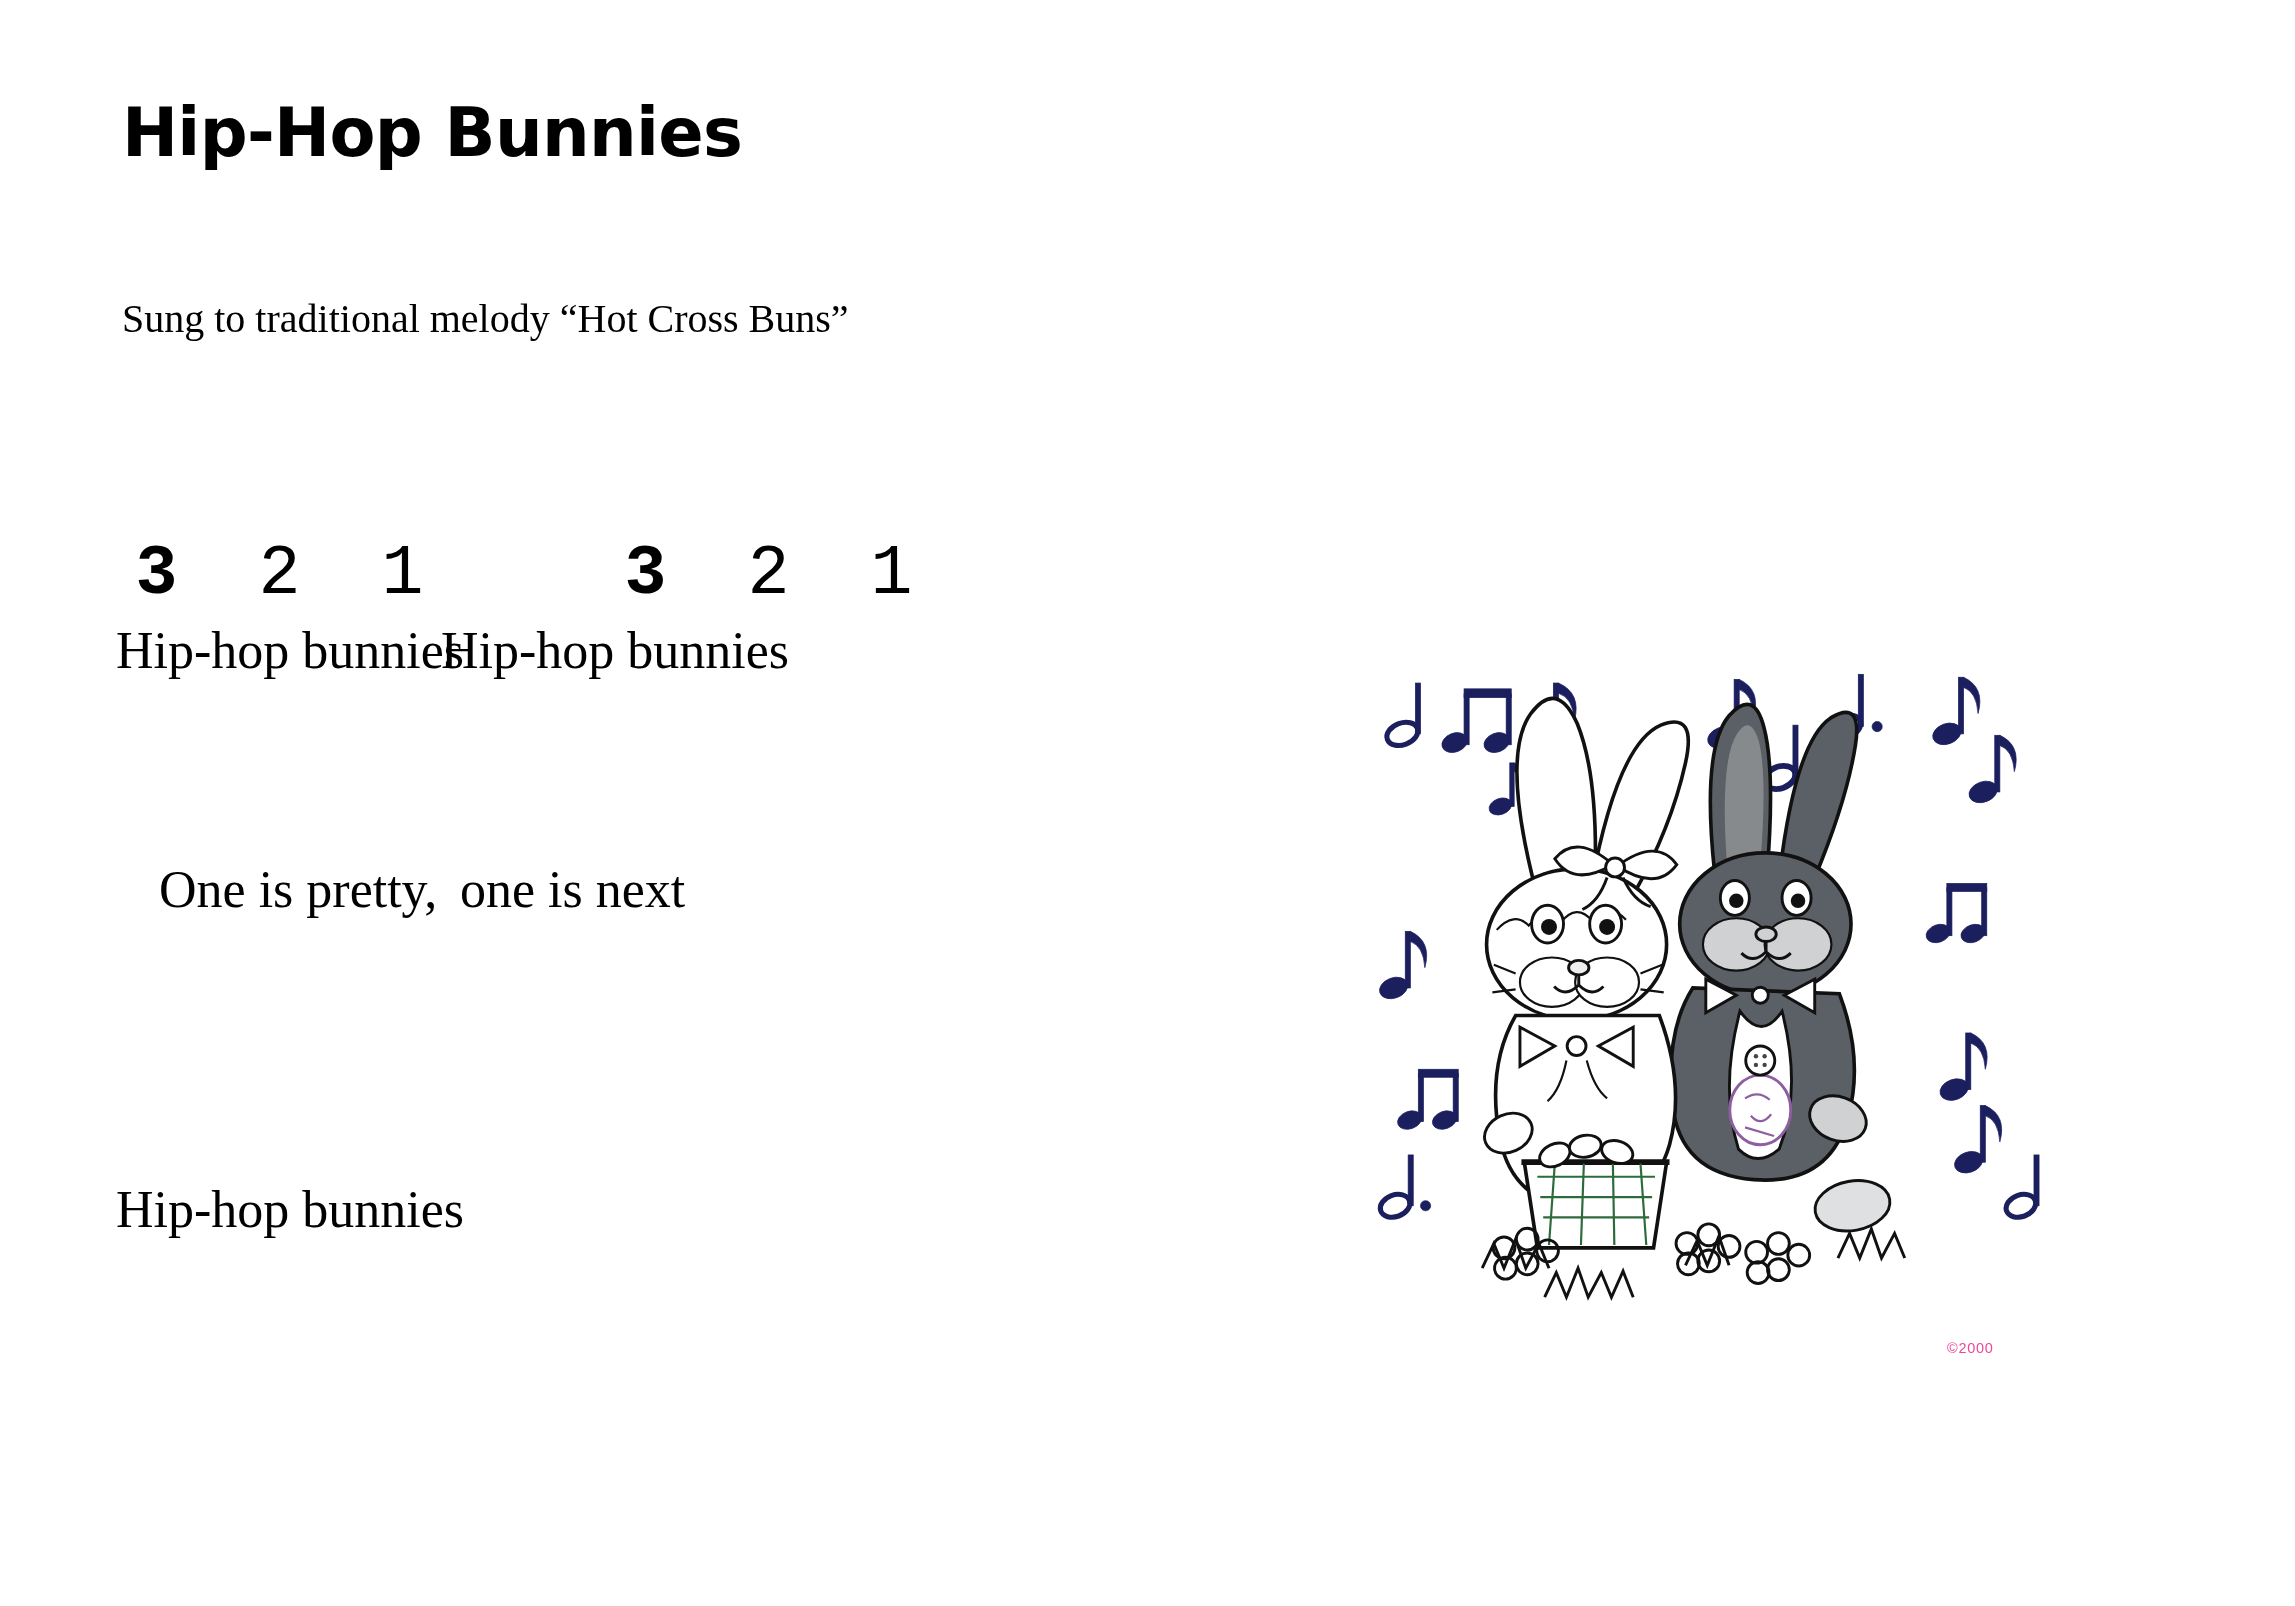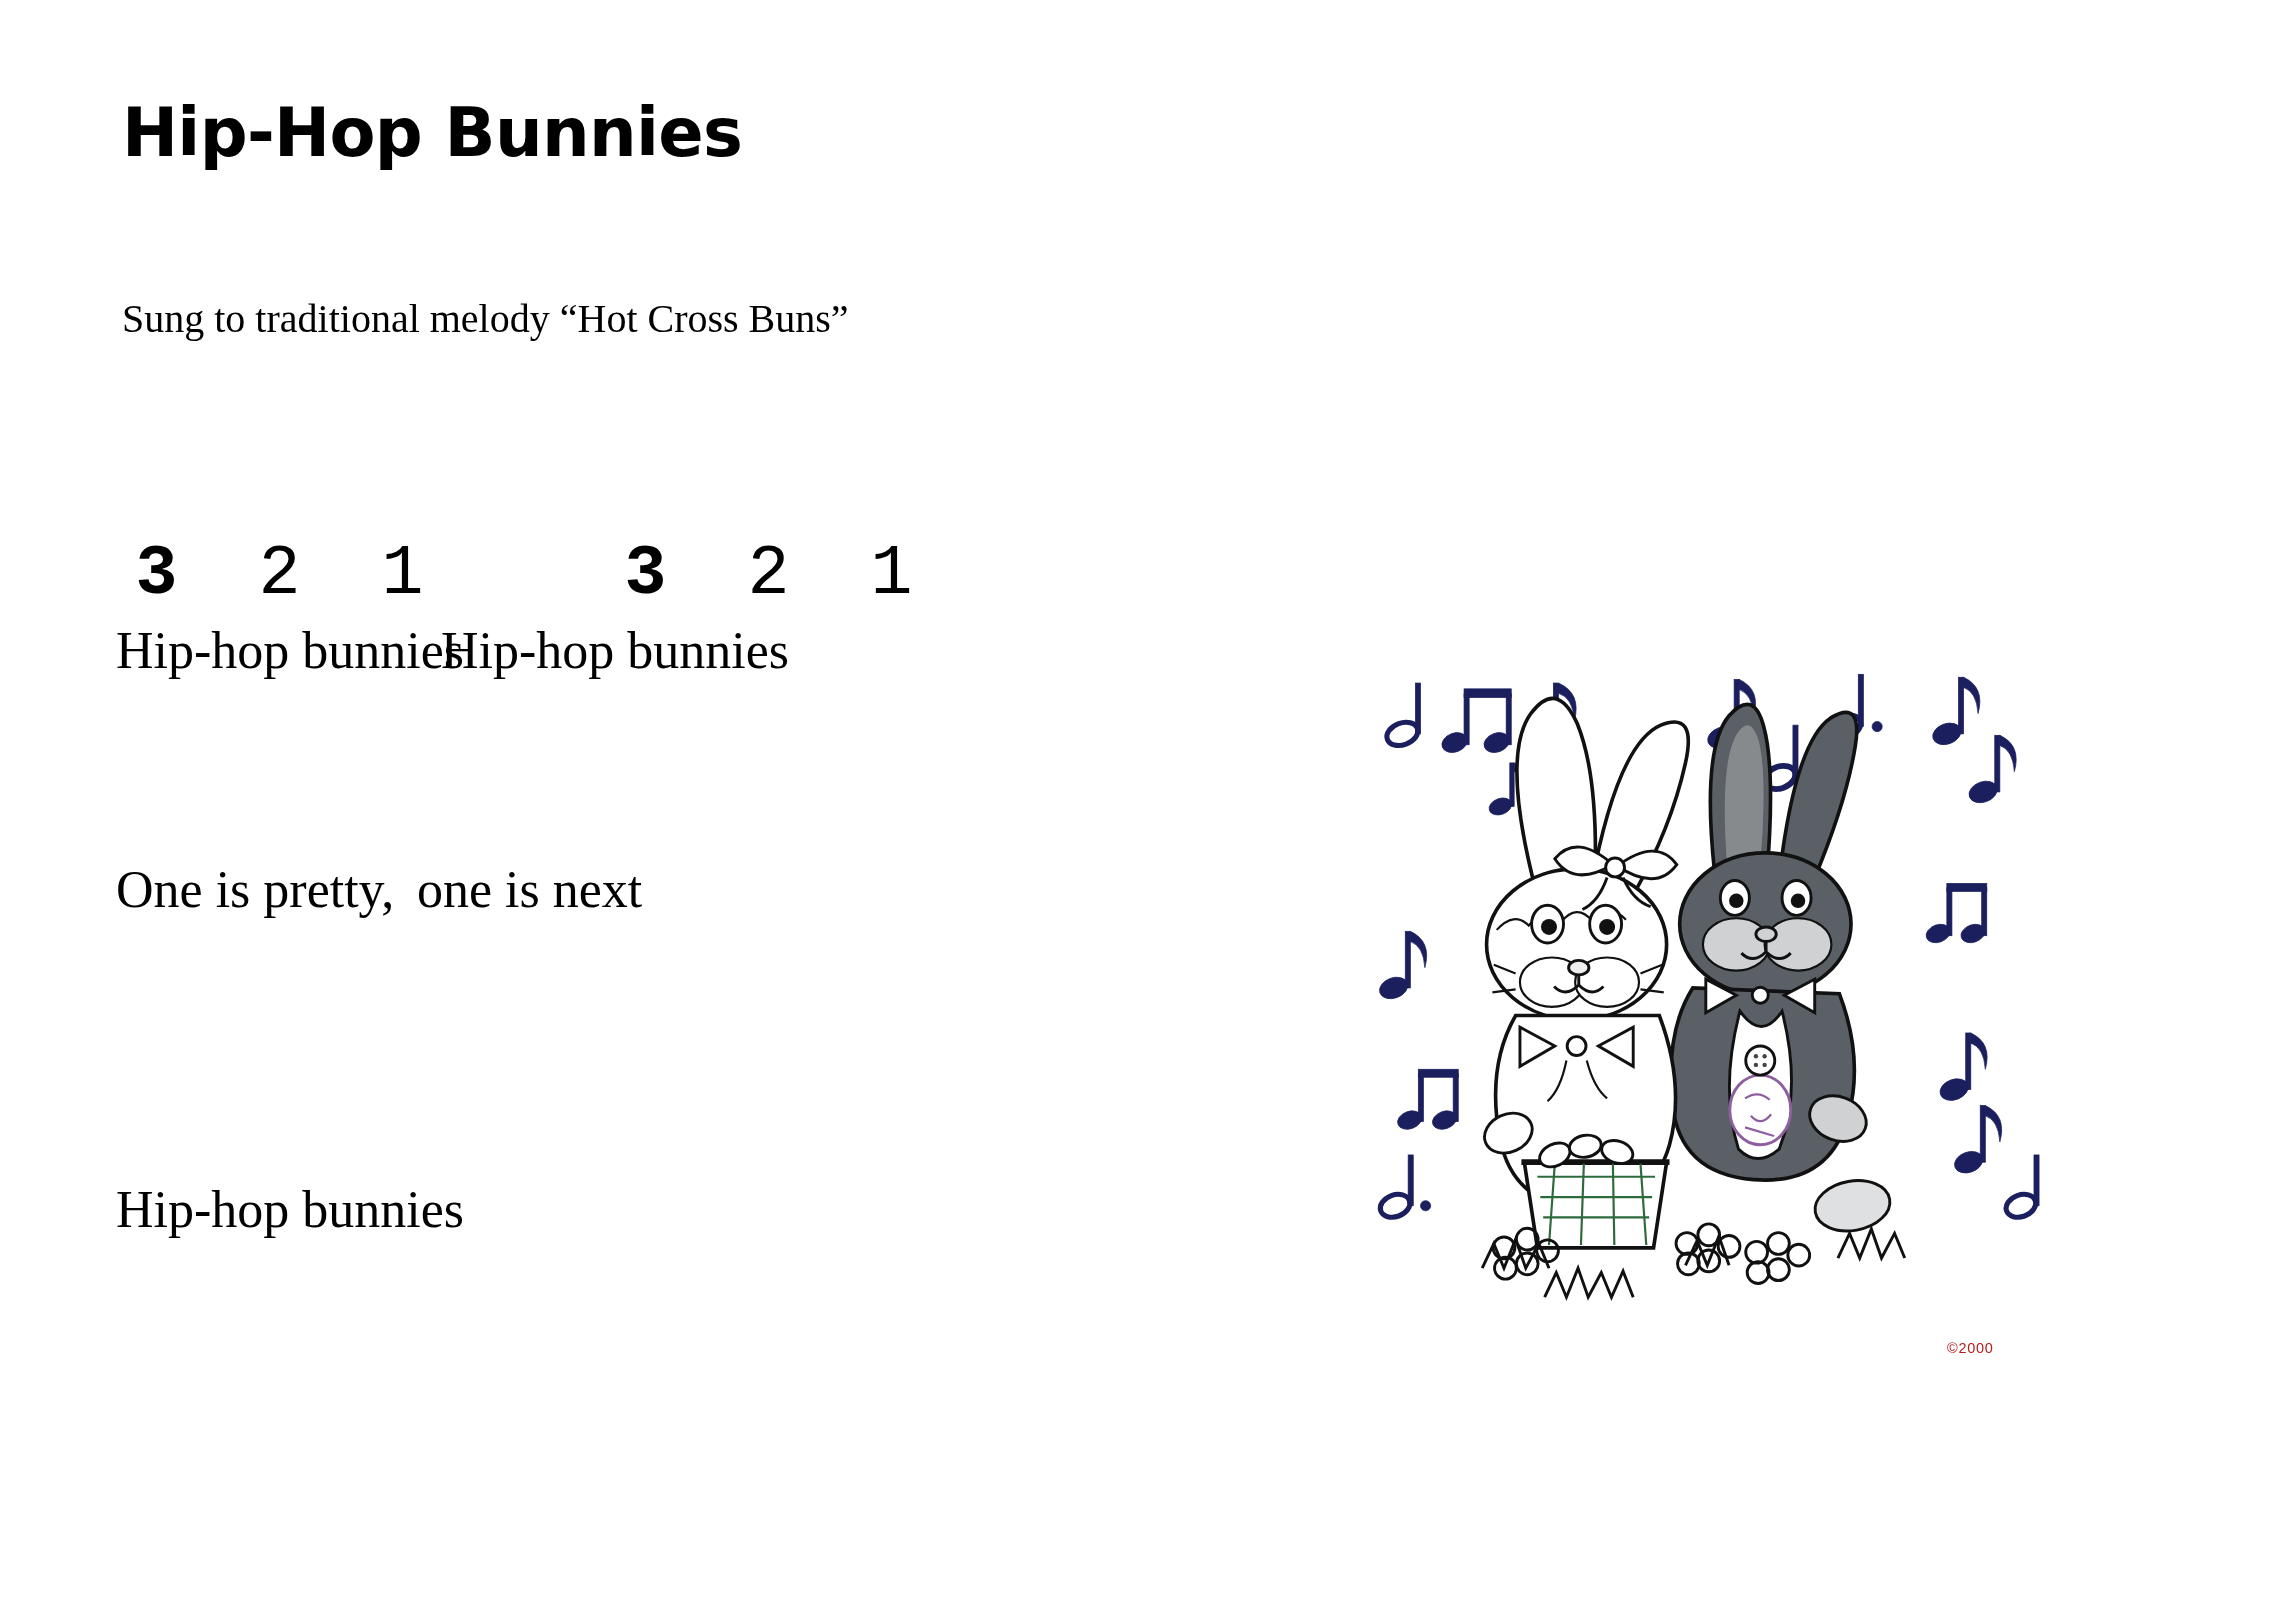--- a/index.html
+++ b/index.html
@@ -72,21 +72,21 @@
   .lyric .seg { display: inline-block; }
 
   
   #verse-1 .numbers .num { width: 81px; }
   #verse-1 .numbers .gap { display:inline-block; width: 78px; }
   #verse-1 .lyric .seg.a { width: 312px; }
 
   
   #verse-2 .numbers .num { width: 67px; }
   #verse-2 .numbers .gap { display:inline-block; width: 41px; }
-  #verse-2 .lyric .seg.a { width: 288px; }
+  #verse-2 .lyric .seg.a { width: 288px; margin-left: 43px; }
 
   
   #verse-3 .numbers .num { width: 81px; }
 
   
   #illustration {
     position: absolute;
     left: 1373px;
     top: 654px;
     width: 821px;
@@ -94,21 +94,21 @@
   }
   #illustration svg { display: block; width: 100%; height: 100%; }
 
   
   #art-copyright {
     position: absolute;
     left: 1947px;
     top: 1340px;
     font-family: "Liberation Sans", sans-serif;
     font-size: 14.5px;
-    color: #b91c1c;
+    color: #ec4899;
     letter-spacing: 0.7px;
   }
 </style>
 </head>
 <body>
 
 <div id="song-title">Hip-Hop Bunnies</div>
 
 <div id="intro-block">
   <div>Sung to traditional melody “Hot Cross Buns”</div>

